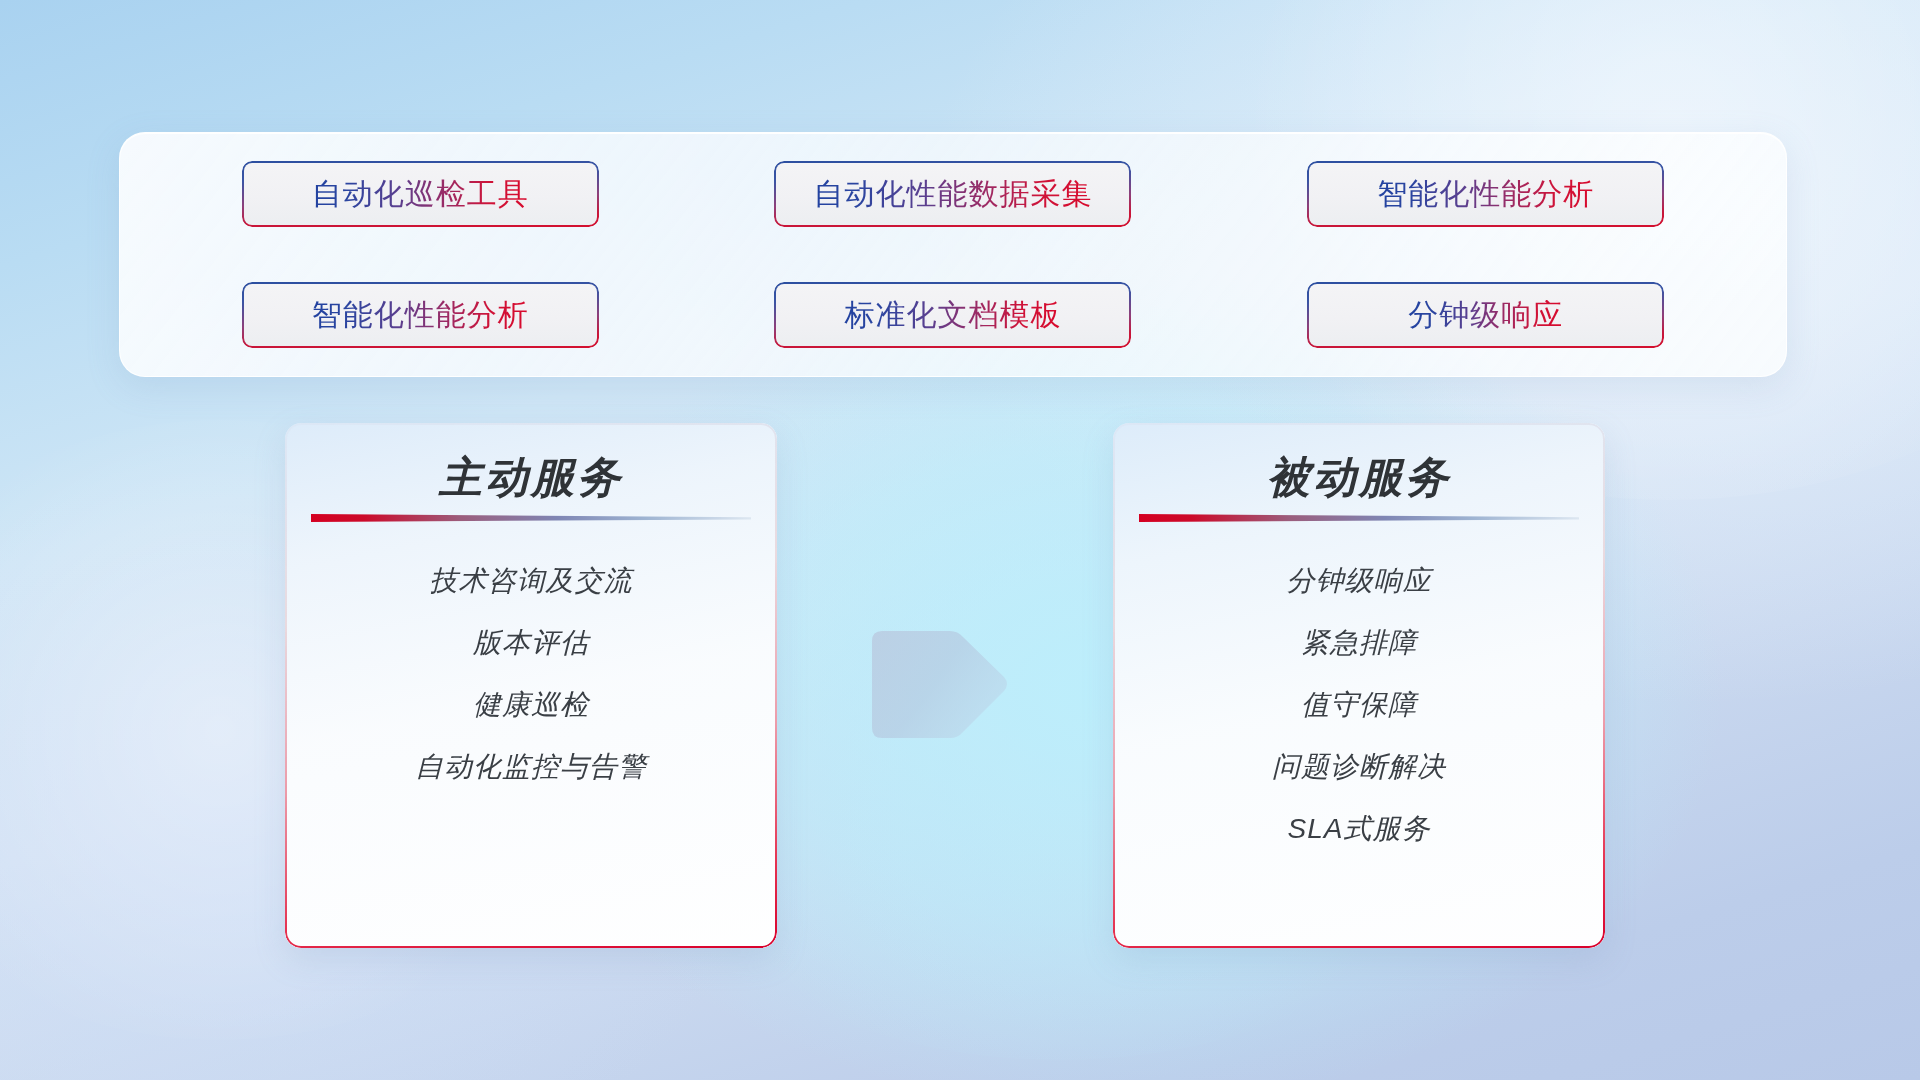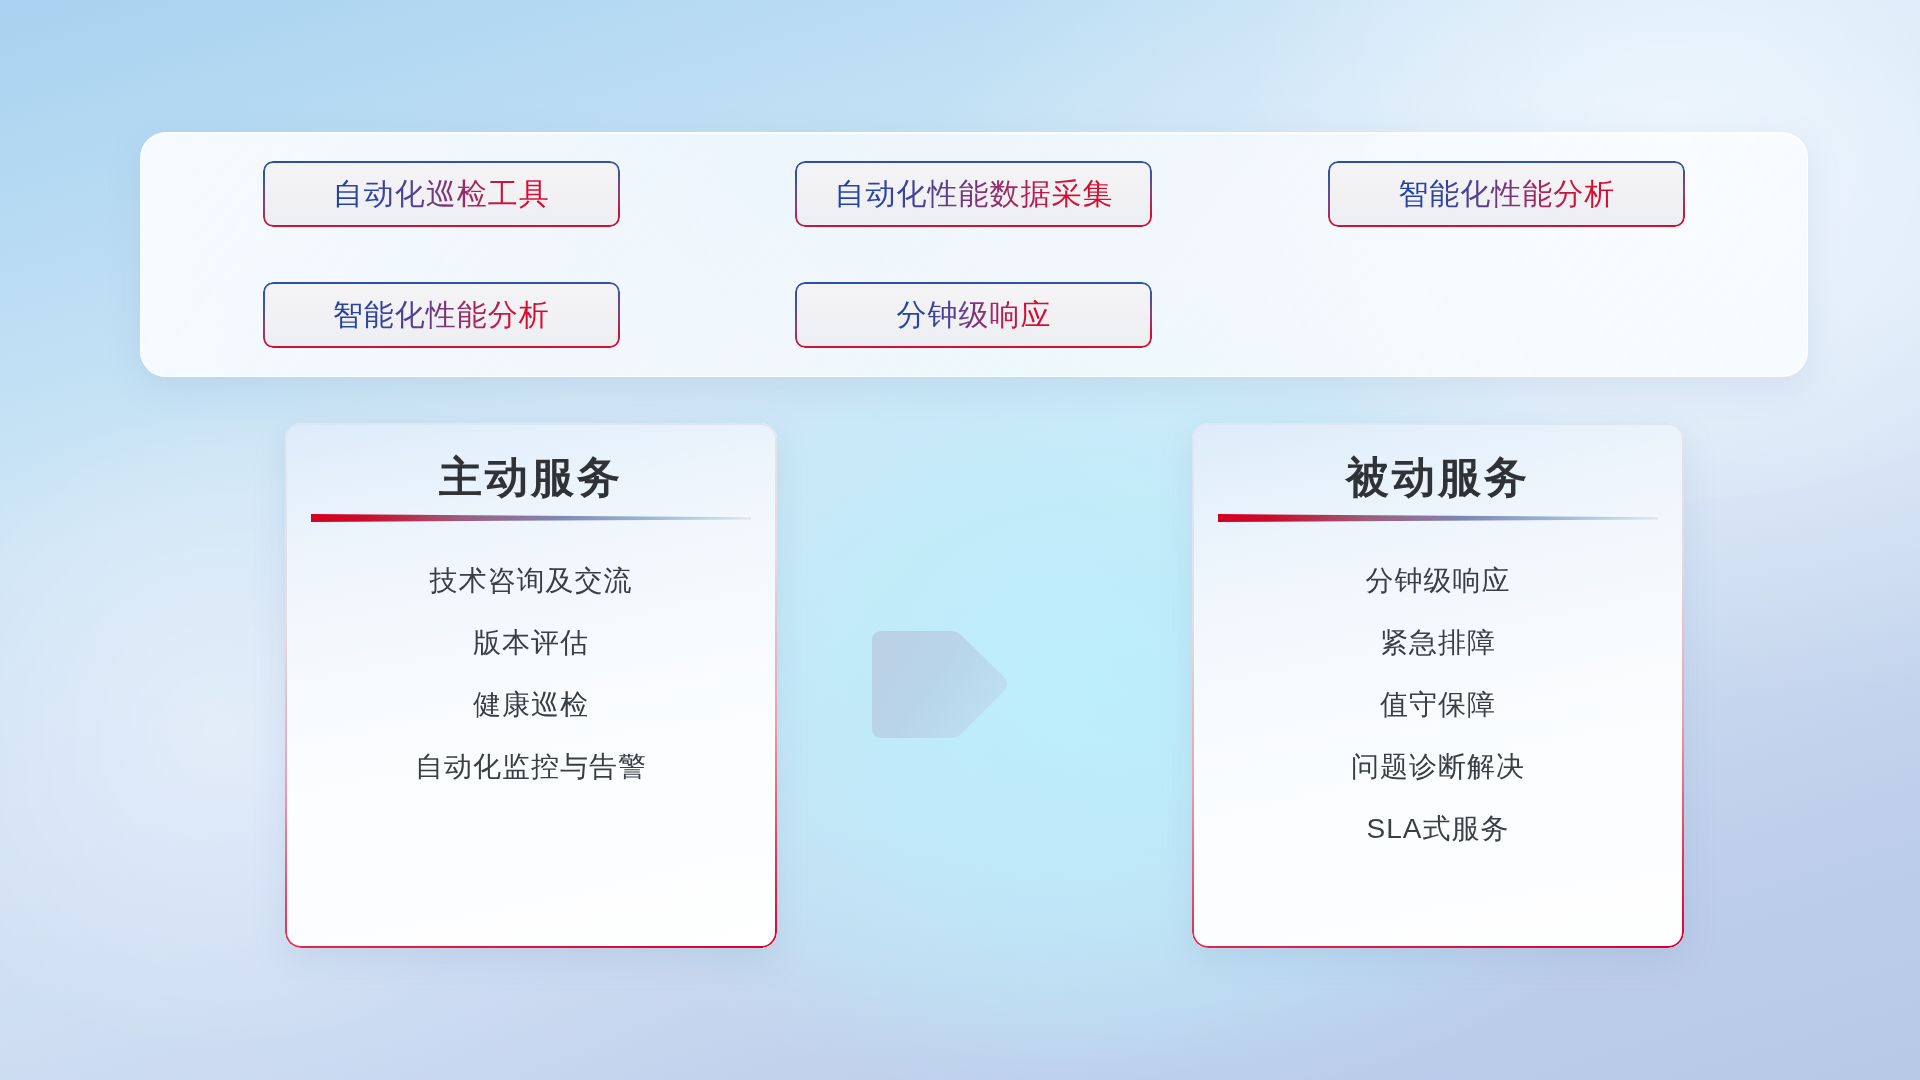--- a/index.html
+++ b/index.html
@@ -32,21 +32,21 @@
   .haze.h1 { left: -160px; top: 420px; width: 760px; height: 620px;
     background: radial-gradient(circle at 50% 50%, rgba(255,255,255,0.40), rgba(255,255,255,0) 68%); }
   .haze.h2 { left: 560px; top: 300px; width: 1000px; height: 760px;
     background: radial-gradient(circle at 50% 50%, rgba(190,240,253,0.55), rgba(190,240,253,0) 66%); }
   .haze.h3 { left: 1180px; top: -220px; width: 980px; height: 720px;
     background: radial-gradient(circle at 50% 50%, rgba(255,255,255,0.45), rgba(255,255,255,0) 70%); }
 
   
   #top-panel {
     position: absolute;
-    left: 140px;
+    left: 119px;
     top: 132px;
     width: 1668px;
     height: 245px;
     border-radius: 26px;
     background: linear-gradient(128deg, rgba(255,255,255,0.88) 0%, rgba(250,252,255,0.80) 28%, rgba(255,255,255,0.66) 60%, rgba(252,254,255,0.80) 100%);
     border: 1px solid rgba(255,255,255,0.92);
     box-shadow: 0 10px 34px rgba(120,150,190,0.16), inset 0 1px 0 rgba(255,255,255,0.95);
     display: grid;
     grid-template-columns: repeat(3, 1fr);
     grid-auto-rows: 1fr;
@@ -102,36 +102,37 @@
     position: absolute;
     top: 423px;
     width: 492px;
     height: 525px;
     border-radius: 16px;
     box-sizing: border-box;
     padding: 30px 26px 26px;
     background: linear-gradient(168deg, rgba(222,236,250,0.95) 0%, rgba(238,245,252,0.97) 22%, rgba(250,252,254,0.98) 52%, rgba(255,255,255,0.99) 100%);
     box-shadow: 0 12px 32px rgba(120,150,190,0.18);
     overflow: hidden;
+    font-style: italic;
   }
   .card::before {
     content: "";
     position: absolute;
     inset: 0;
     border-radius: 16px;
     padding: 2px;
     background: linear-gradient(172deg, rgba(219,232,246,0.95) 0%, rgba(232,214,220,0.9) 34%, rgba(235,150,165,0.95) 62%, #e5304f 86%, #d8002b 100%);
     -webkit-mask: linear-gradient(#000 0 0) content-box, linear-gradient(#000 0 0);
     -webkit-mask-composite: xor;
     mask: linear-gradient(#000 0 0) content-box, linear-gradient(#000 0 0);
     mask-composite: exclude;
     pointer-events: none;
   }
   #card-active { left: 285px; }
-  #card-passive { left: 1192px; }
+  #card-passive { left: 1113px; }
 
   .card-title {
     position: relative;
     text-align: center;
     font-size: 43px;
     font-weight: 700;
     color: #2f3337;
     letter-spacing: 3px;
     line-height: 1.15;
     margin: 0 0 6px 0;
@@ -193,20 +194,23 @@
     </div>
 
     <div class="tag">
       <span class="tag-label">智能化性能分析</span>
     </div>
 
     <div class="tag">
       <span class="tag-label">智能化性能分析</span>
     </div>
 
+    <div class="tag">
+      <span class="tag-label">标准化文档模板</span>
+    </div>
 
     <div class="tag">
       <span class="tag-label">分钟级响应</span>
     </div>
 
   </div>
 
   <div class="card" id="card-active">
     <div class="card-title">主动服务</div>
 

